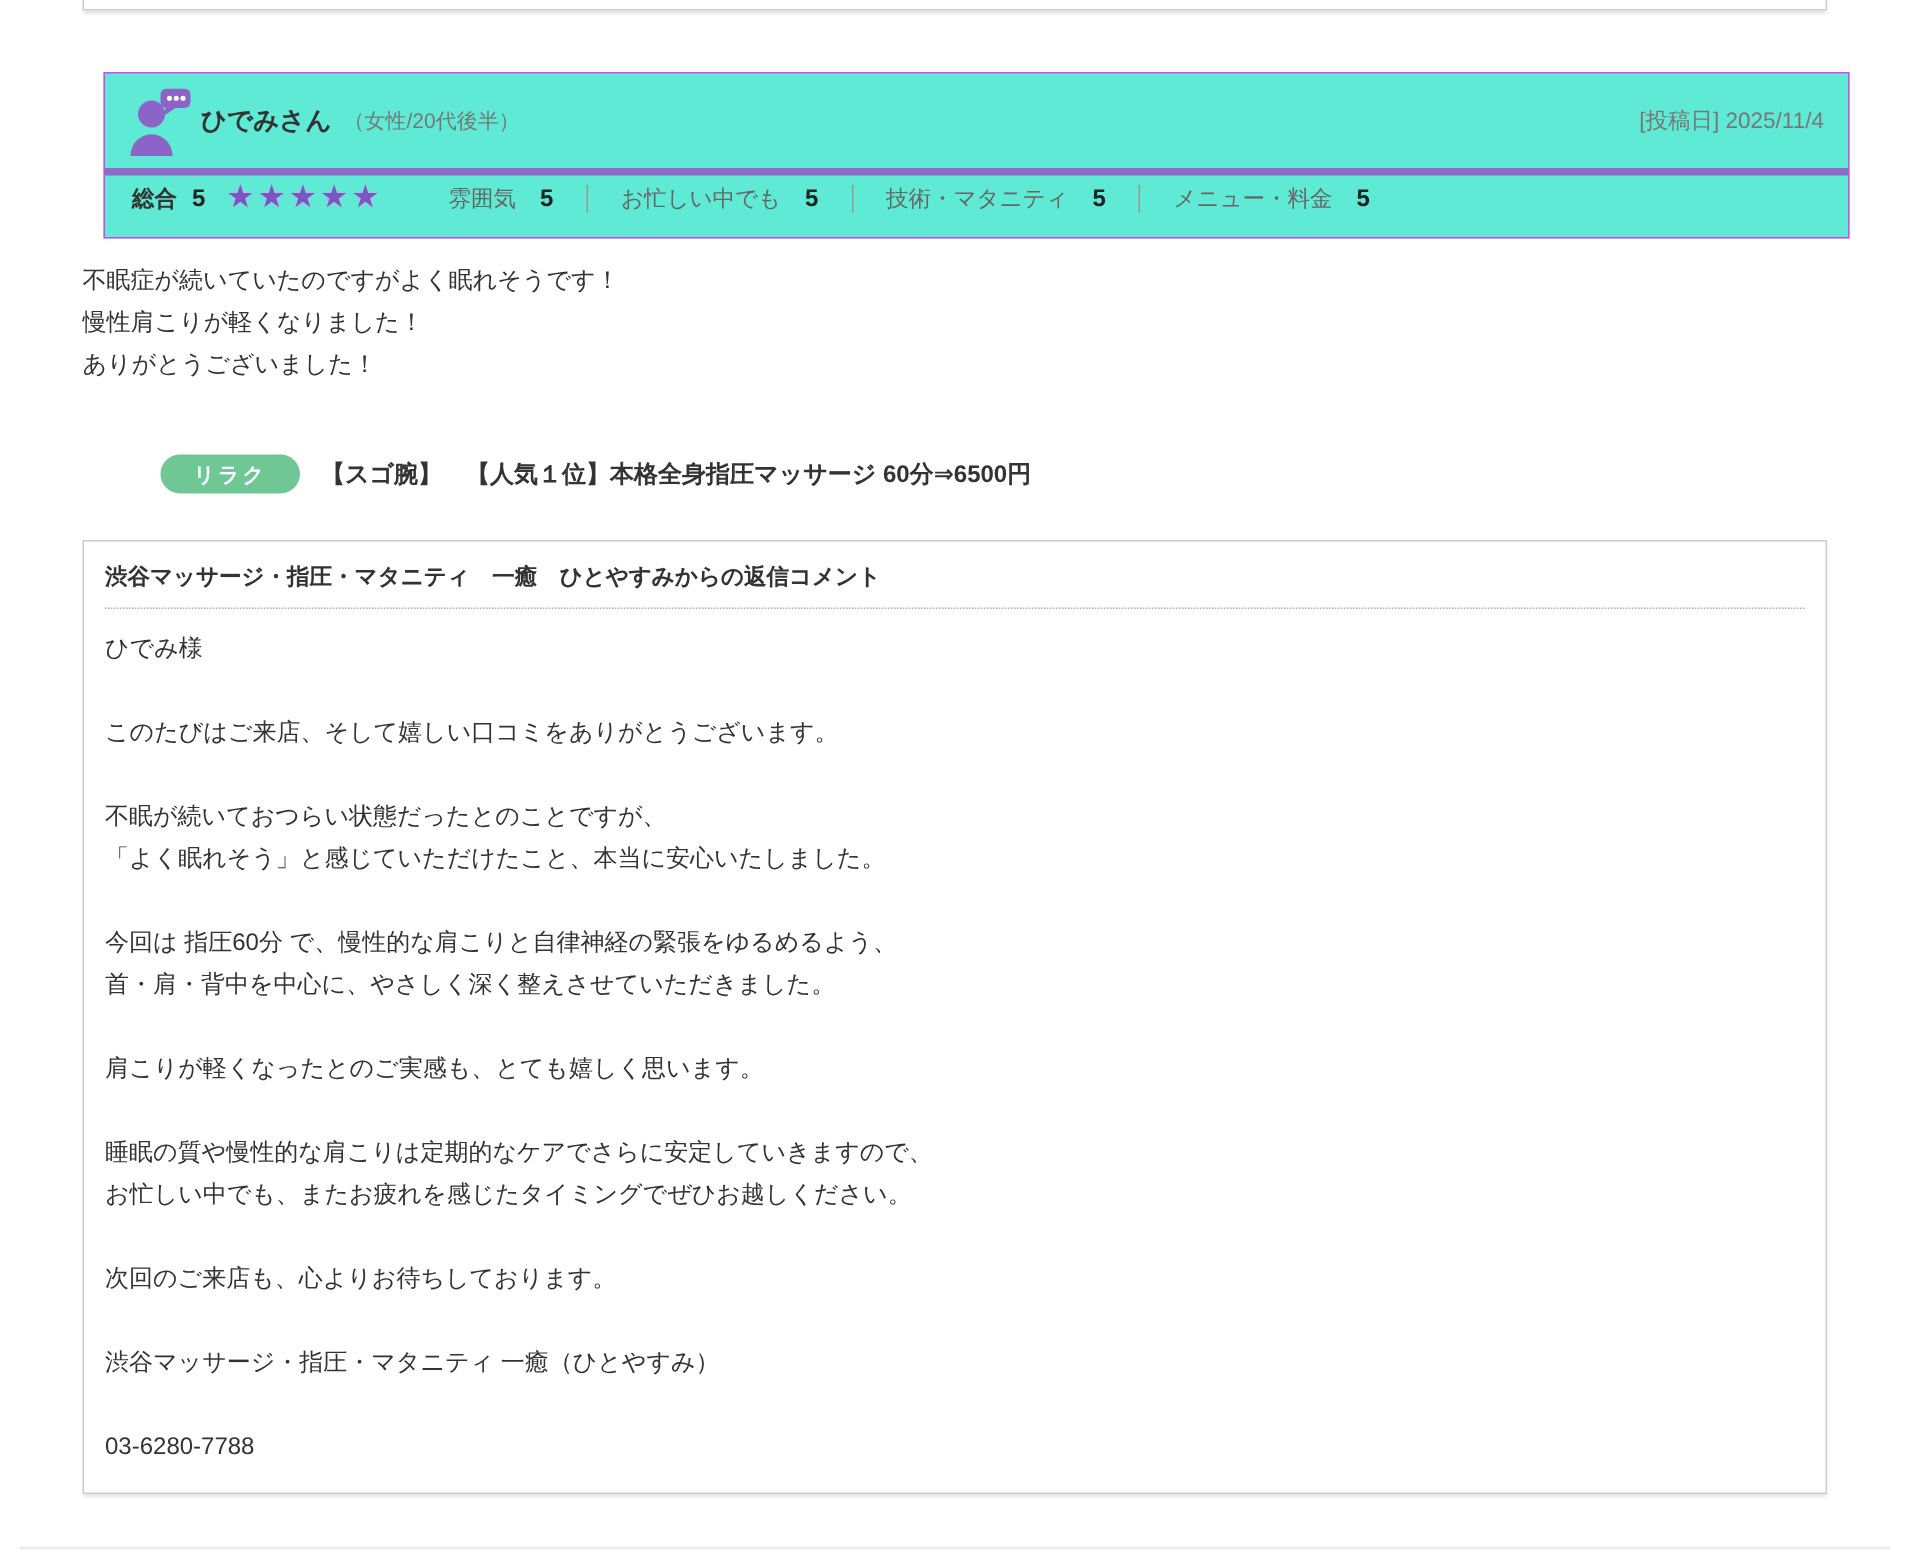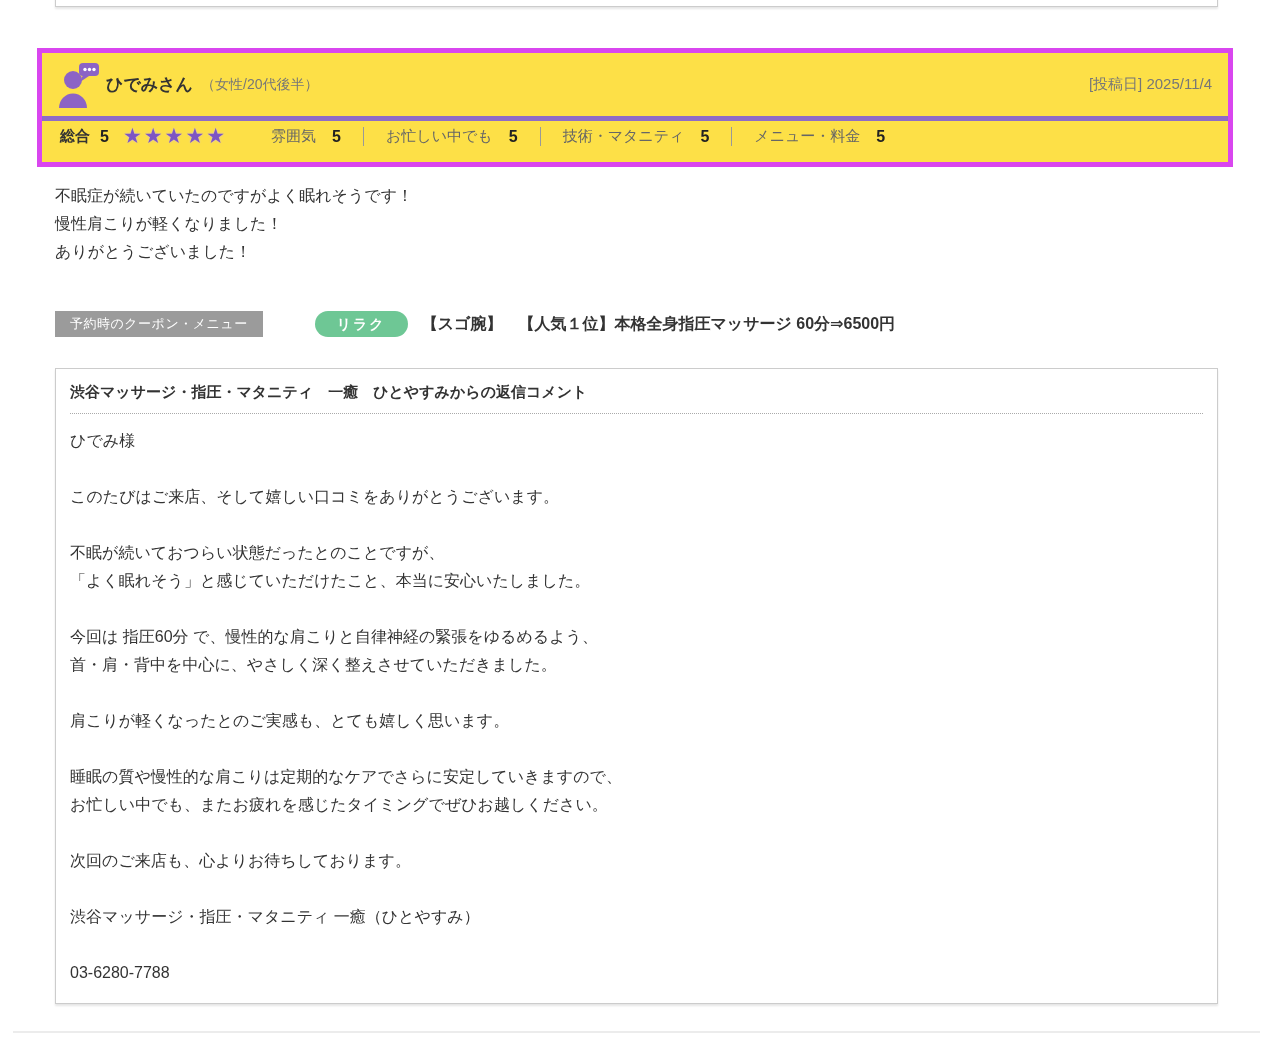--- a/index.html
+++ b/index.html
@@ -6,21 +6,21 @@
   html,body { width:1273px; height:1038px; background:#fff; overflow:hidden;
     font-family:"Liberation Sans","DejaVu Sans",sans-serif; color:#333; position:relative; }
 
   
   .prev-stub { position:absolute; left:55px; top:-30px; width:1163px; height:37px;
     background:#fff; border:1px solid #ccc; box-shadow:0 2px 2px rgba(0,0,0,.10); }
 
   .review-card { position:absolute; left:37px; top:48px; width:1196px; }
 
   
-  .card-header { background:#fde047; border:5px solid #d946ef; }
+  .card-header { background:#5eead4; border:1px solid #d946ef;margin-left:32px; }
   .user-row { height:63px; display:flex; align-items:center; padding:0 16px; }
   .avatar { width:42px; height:46px; flex:0 0 auto; margin-top:2px; }
   .user-name { font-size:17px; font-weight:bold; color:#333; margin-left:6px; }
   .user-meta { font-size:14px; color:#777; margin-left:8px; }
   .posted-date { margin-left:auto; font-size:15px; color:#777; }
   .purple-line { height:5px; background:#8e6cc7; }
   .rating-row { height:41px; display:flex; align-items:flex-end; padding:16px 18px; font-size:15px; }
   .overall-label { font-weight:bold; color:#333; }
   .overall-value { font-weight:bold; color:#222; font-size:16px; margin-left:10px; }
   .stars { color:#7d55c3; font-size:21px; letter-spacing:2px; margin-left:14px;
@@ -98,21 +98,20 @@
         <span class="cat-value">5</span>
       </div>
     </div>
   </header>
 
   <p class="review-body">不眠症が続いていたのですがよく眠れそうです！
 慢性肩こりが軽くなりました！
 ありがとうございました！</p>
 
   <div class="coupon-row">
-    <span class="coupon-label">予約時のクーポン・メニュー</span>
     <span class="coupon-badge">リラク</span>
     <span class="coupon-menu">【スゴ腕】　【人気１位】本格全身指圧マッサージ 60分⇒6500円</span>
   </div>
 
   <div class="reply-box">
     <div class="reply-title">渋谷マッサージ・指圧・マタニティ　一癒　ひとやすみからの返信コメント</div>
     <hr class="reply-divider">
     <p class="reply-body">ひでみ様
 
 このたびはご来店、そして嬉しい口コミをありがとうございます。

